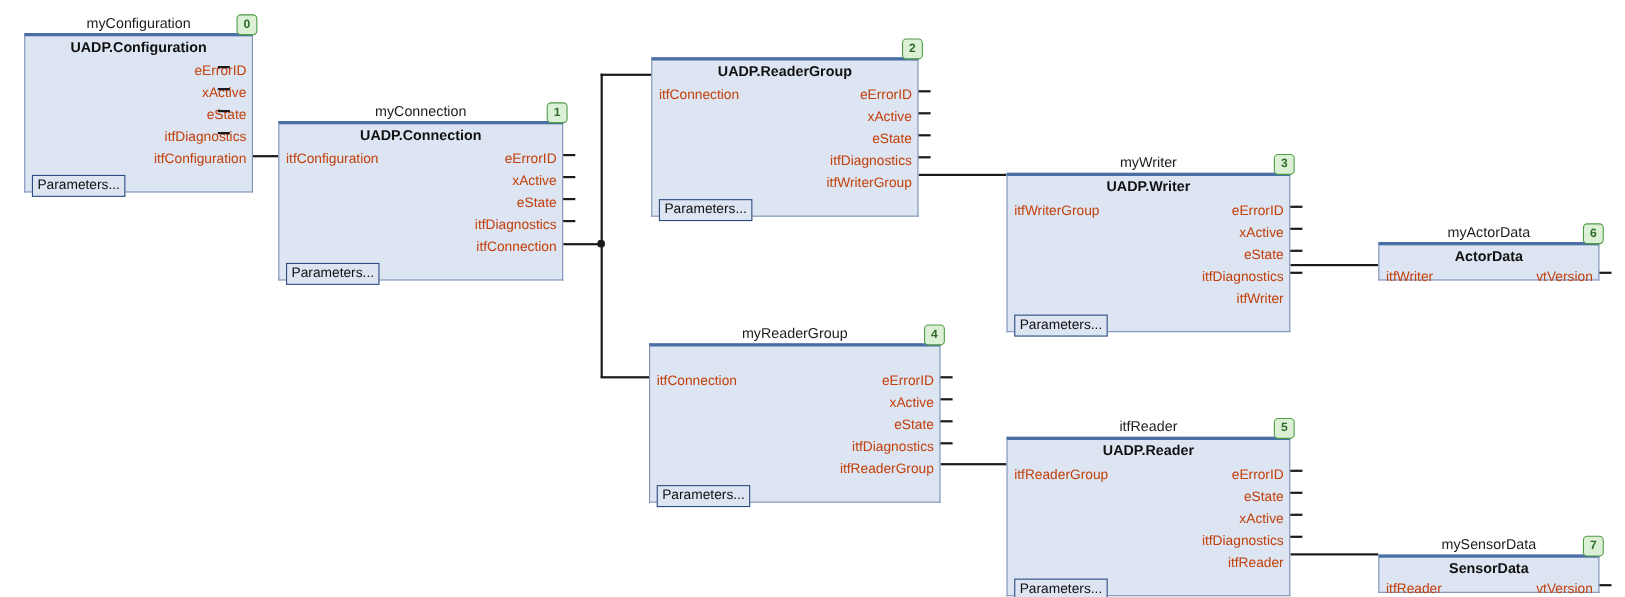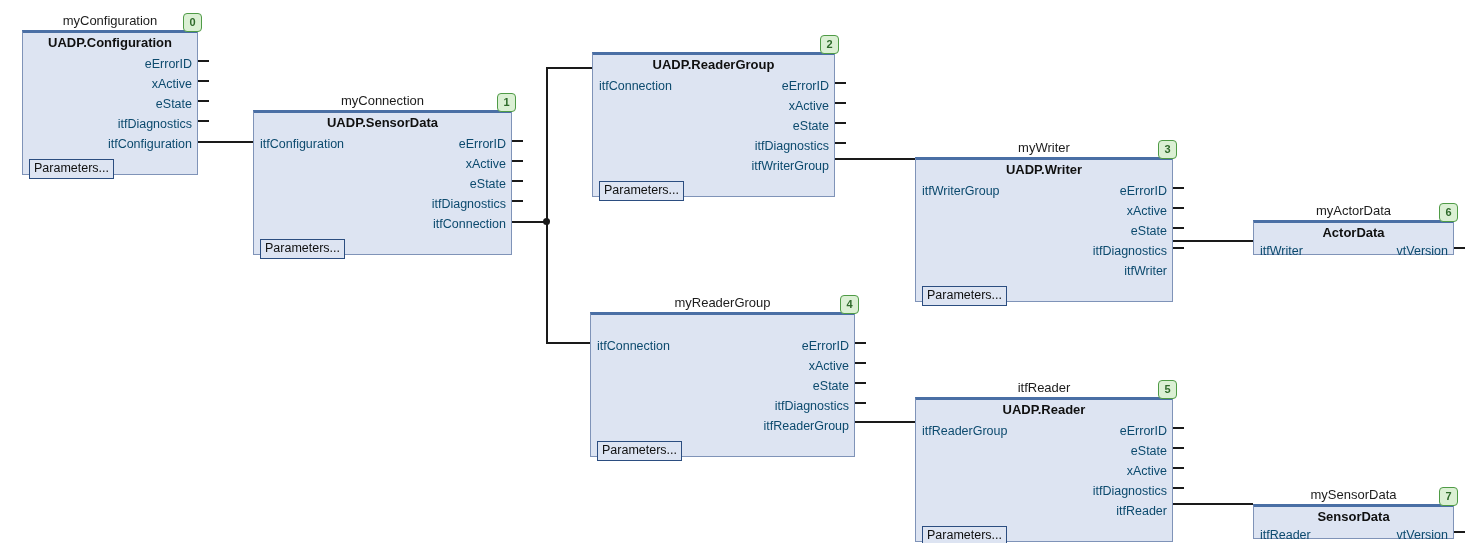--- a/index.html
+++ b/index.html
@@ -69,21 +69,21 @@
     font-size:11px;
     line-height:16px;
     text-align:center;
     color:#2f6a2b;
     font-weight:bold;
     z-index:6;
   }
   .pin{
     position:absolute;
     font-size:12.5px;
-    color:#0c4a6e;
+    color:#c2410c;
     line-height:14px;
     white-space:nowrap;
   }
   .pin.in{left:6px;text-align:left;}
   .pin.out{right:5px;text-align:right;}
   .param-btn{
     position:absolute;
     left:6px;
     background:#dde4f2;
     border:1px solid #2b4d80;
@@ -106,42 +106,42 @@
   <div class="wire v" style="left:546px;top:67px;height:276px;"></div>
   <div class="wire h" style="left:546px;top:67px;width:46px;"></div>
   <div class="wire h" style="left:546px;top:342px;width:44px;"></div>
   <div class="junction" style="left:543px;top:218px;"></div>
 
   <div class="wire h" style="left:835px;top:158px;width:80px;"></div>
   <div class="wire h" style="left:1173px;top:240px;width:80px;"></div>
   <div class="wire h" style="left:855px;top:421px;width:60px;"></div>
   <div class="wire h" style="left:1173px;top:503px;width:80px;"></div>
 
-  <div class="fb" style="left:22px;top:13px;width:176px;height:162px;">
+  <div class="fb" style="left:22px;top:13px;width:176px;height:162px;padding-left:32px;">
     <div class="fb-instance">myConfiguration</div>
     <div class="fb-body">
       <div class="fb-type">UADP.Configuration</div>
       <div class="pin out" style="top:24px;">eErrorID</div>
       <div class="pin out" style="top:44px;">xActive</div>
       <div class="pin out" style="top:64px;">eState</div>
       <div class="pin out" style="top:84px;">itfDiagnostics</div>
       <div class="pin out" style="top:104px;">itfConfiguration</div>
       <div class="param-btn" style="top:126px;">Parameters...</div>
     </div>
     <div class="badge" style="right:-4px;">0</div>
     <div class="stub" style="left:176px;top:47px;"></div>
     <div class="stub" style="left:176px;top:67px;"></div>
     <div class="stub" style="left:176px;top:87px;"></div>
     <div class="stub" style="left:176px;top:107px;"></div>
   </div>
 
   <div class="fb" style="left:253px;top:93px;width:259px;height:162px;">
     <div class="fb-instance">myConnection</div>
     <div class="fb-body">
-      <div class="fb-type">UADP.SensorData</div>
+      <div class="fb-type">UADP.Connection</div>
       <div class="pin in" style="top:24px;">itfConfiguration</div>
       <div class="pin out" style="top:24px;">eErrorID</div>
       <div class="pin out" style="top:44px;">xActive</div>
       <div class="pin out" style="top:64px;">eState</div>
       <div class="pin out" style="top:84px;">itfDiagnostics</div>
       <div class="pin out" style="top:104px;">itfConnection</div>
       <div class="param-btn" style="top:126px;">Parameters...</div>
     </div>
     <div class="badge" style="right:-4px;">1</div>
     <div class="stub" style="left:259px;top:47px;"></div>

